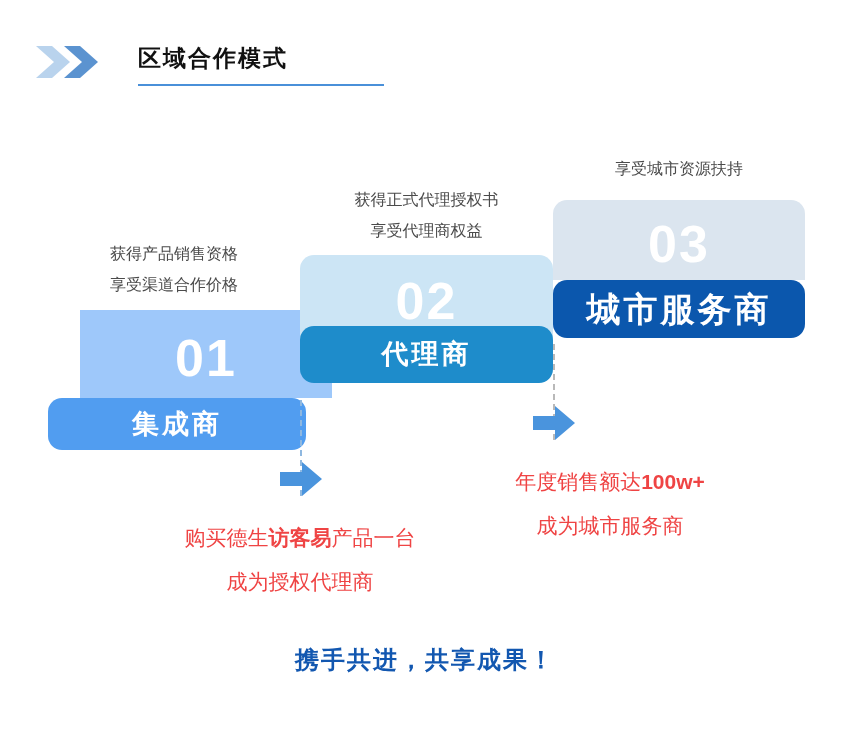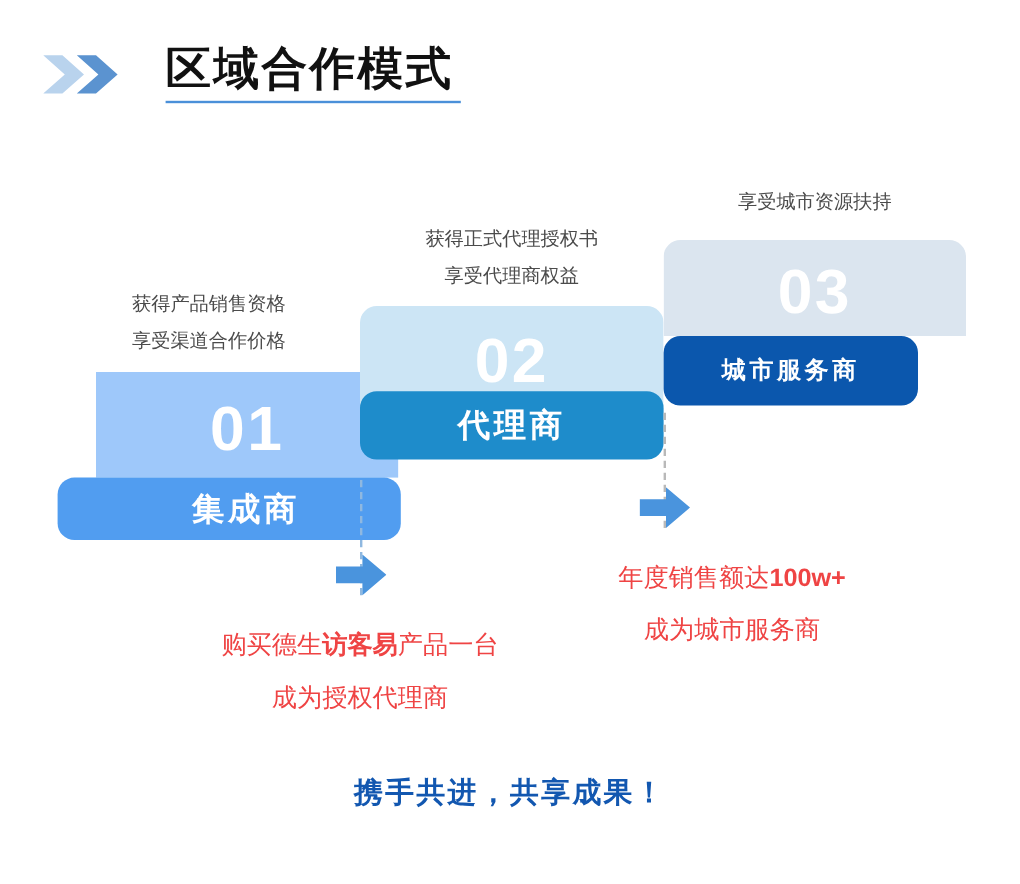--- a/index.html
+++ b/index.html
@@ -28,21 +28,21 @@
     position: absolute;
     left: 0;
     top: 8px;
     width: 66px;
     height: 36px;
   }
   .header-title {
     position: absolute;
     left: 102px;
     top: 0px;
-    font-size: 38px;
+    font-size: 23px;
     font-weight: bold;
     letter-spacing: 2px;
     color: #111111;
     line-height: 44px;
     white-space: nowrap;
   }
   .title-underline {
     position: absolute;
     left: 102px;
     top: 48px;
@@ -154,21 +154,21 @@
 </div>
 
 <div class="step" style="left:48px; top:238px; width:252px; height:212px;">
   <div class="step-caption" style="top:0px;">获得产品销售资格</div>
   <div class="step-caption" style="top:31px;">享受渠道合作价格</div>
   <div class="step-card" style="top:72px; height:140px;padding-left:32px;">
     <div class="card-top" style="height:88px; background:#9ec8fa;">
       <div class="card-num" style="top:22px;">01</div>
     </div>
   </div>
-  <div class="card-bar" style="position:absolute; left:0; top:160px; width:258px; height:52px; background:#519df0; font-size:27px; line-height:52px;padding-left:28px;">
+  <div class="card-bar" style="position:absolute; left:0; top:160px; width:258px; height:52px; background:#519df0; font-size:27px; line-height:52px;">
     <span>集成商</span>
   </div>
 </div>
 
 <div class="step" style="left:300px; top:184px; width:253px; height:211px;">
   <div class="step-caption" style="top:31px;">享受代理商权益</div>
   <div class="step-caption" style="top:0px;">获得正式代理授权书</div>
   <div class="step-card" style="top:71px; height:140px;">
     <div class="card-top" style="height:84px; background:#cce5f5;">
       <div class="card-num" style="top:20px;">02</div>
@@ -179,21 +179,21 @@
   </div>
 </div>
 
 <div class="step" style="left:553px; top:122px; width:252px; height:216px;">
   <div class="step-caption" style="top:31px;">享受城市资源扶持</div>
   <div class="step-card" style="top:78px; height:138px;">
     <div class="card-top" style="height:80px; background:#dbe5ef;">
       <div class="card-num" style="top:18px;">03</div>
     </div>
   </div>
-  <div class="card-bar" style="position:absolute; left:0; top:158px; width:212px; height:58px; background:#0b57ad; font-size:20px; line-height:58px;">
+  <div class="card-bar" style="position:absolute; left:0; top:158px; width:252px; height:58px; background:#0b57ad; font-size:34px; line-height:58px;">
     <span>城市服务商</span>
   </div>
 </div>
 
 <div class="dashed-line" style="left:300px; top:400px; height:96px;"></div>
 <div class="block-arrow" style="left:280px; top:462px;">
   <svg width="42" height="34" viewBox="0 0 42 34" xmlns="http://www.w3.org/2000/svg">
     <polygon points="0,10 22,10 22,0 42,17 22,34 22,24 0,24" fill="#4a94dd"></polygon>
   </svg>
 </div>

